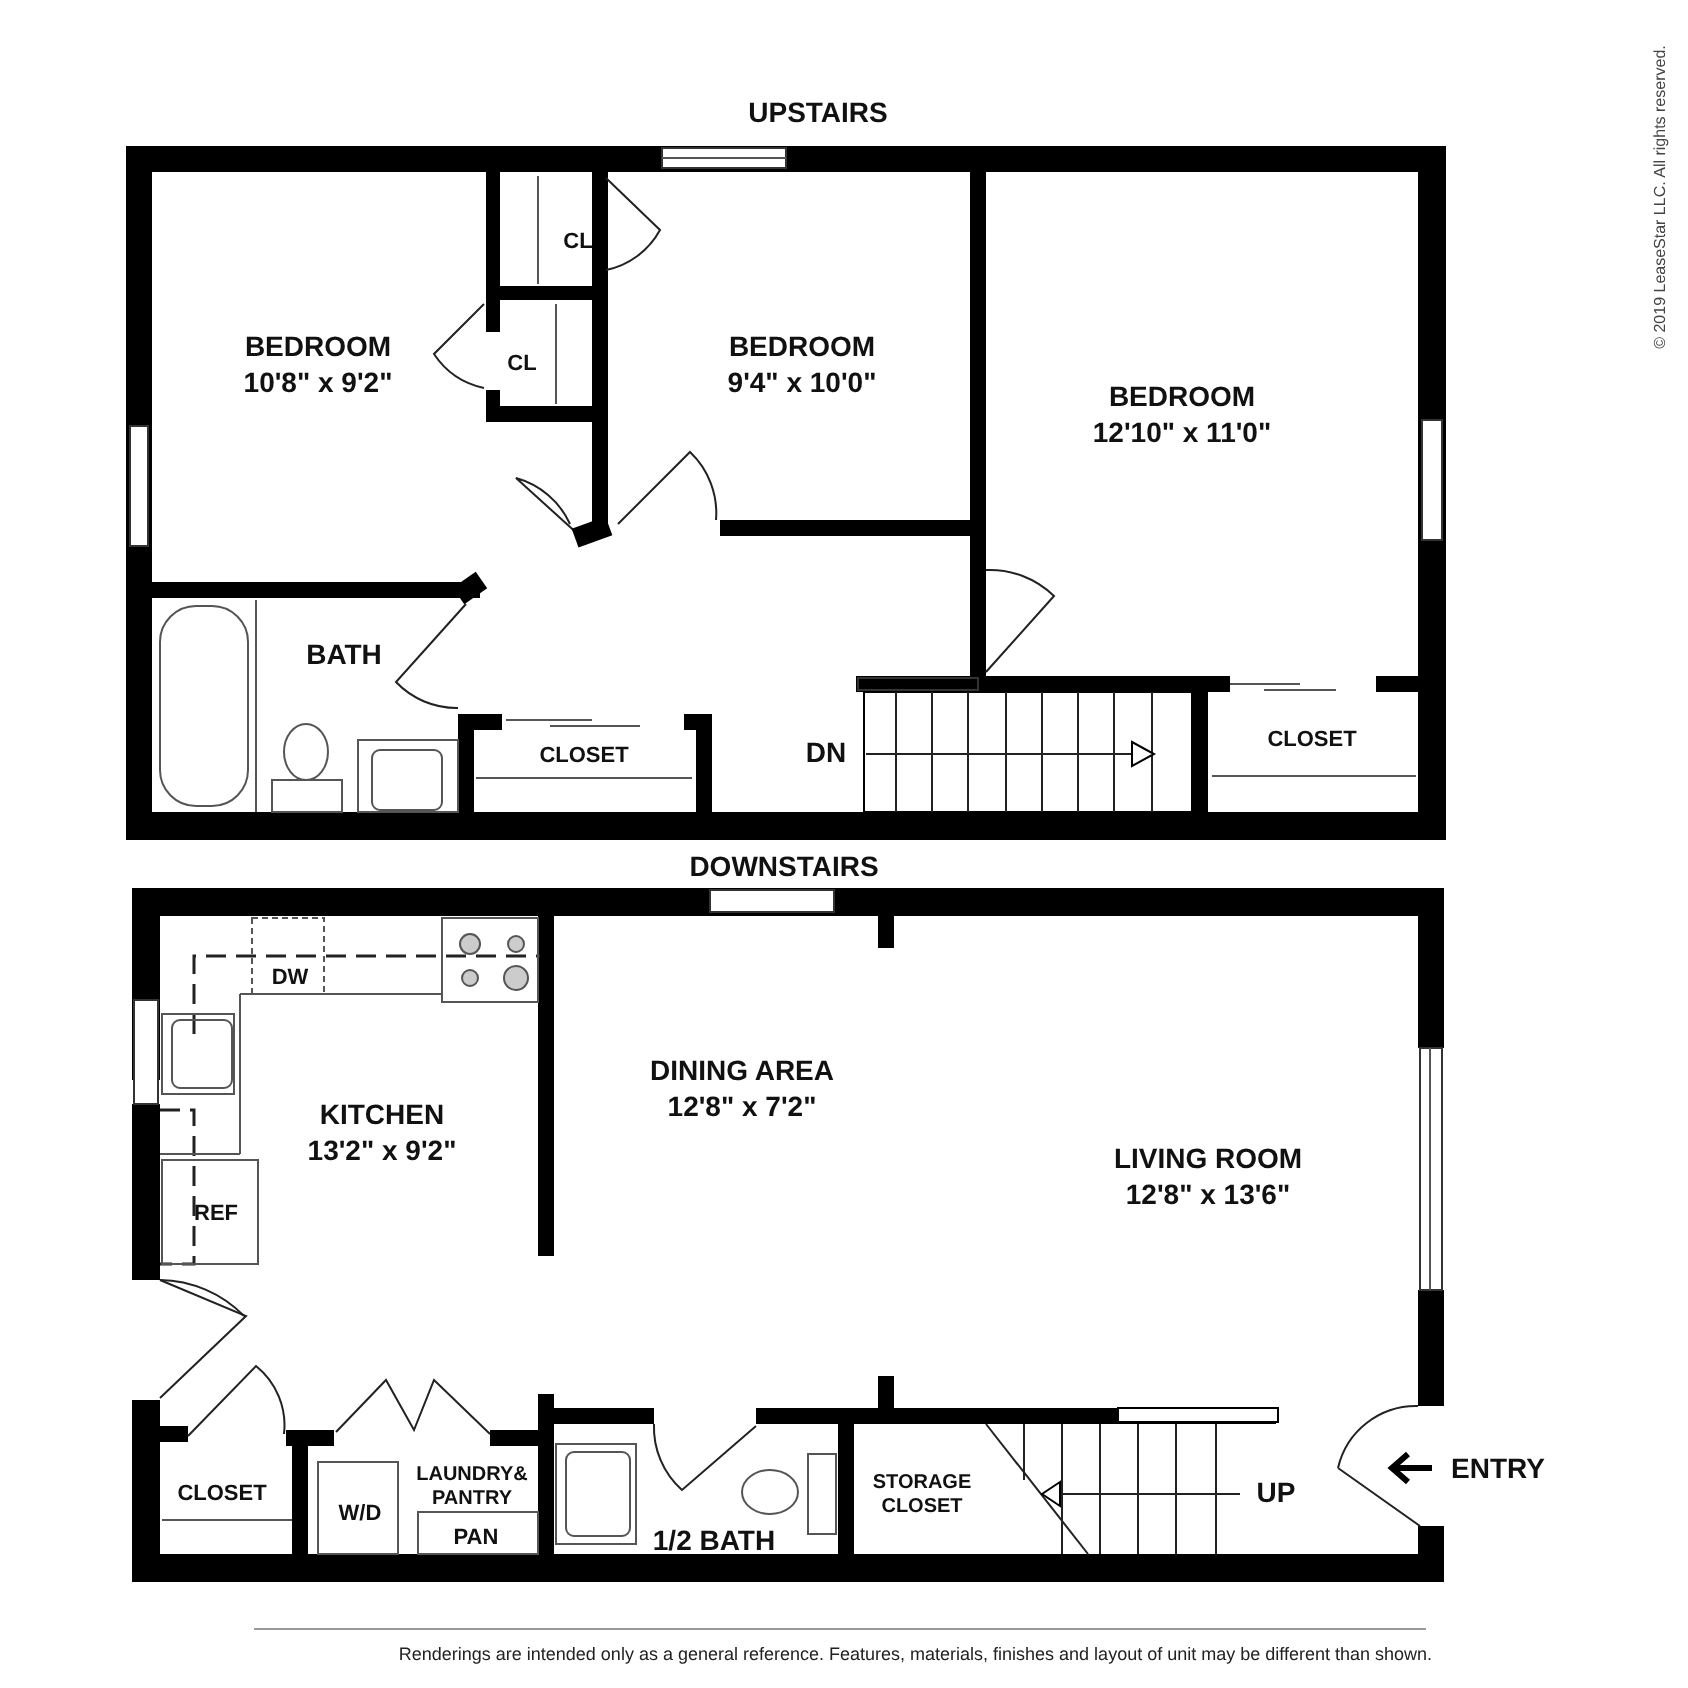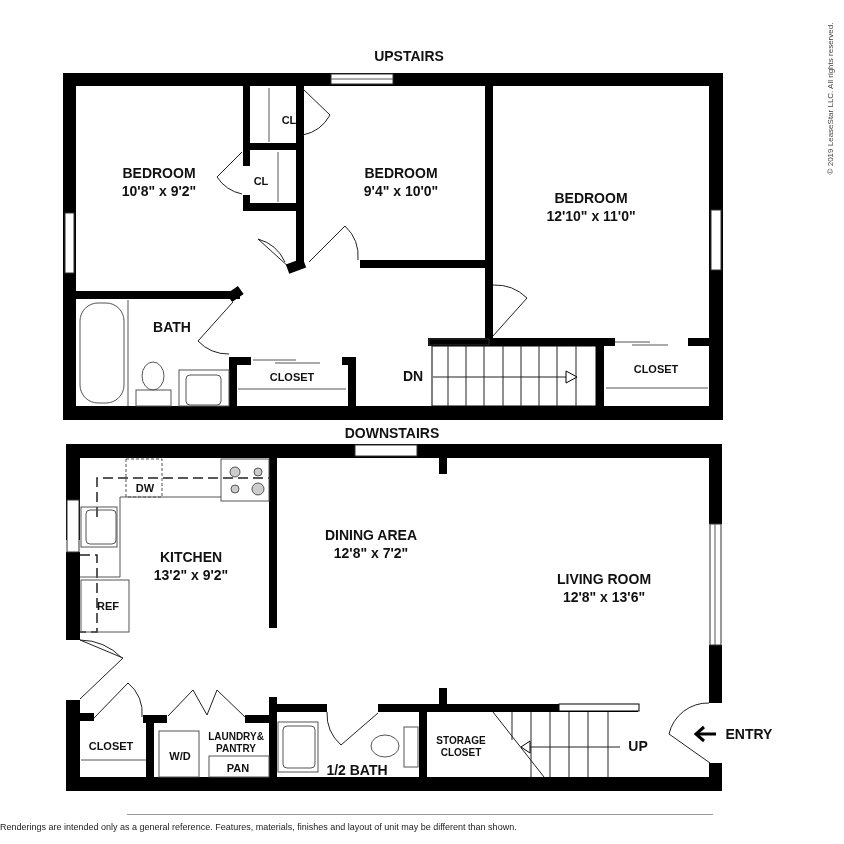--- a/index.html
+++ b/index.html
@@ -4,21 +4,21 @@
 <style>
   html,body{margin:0;padding:0;background:#fff;}
   body{width:844px;height:844px;position:relative;overflow:hidden;font-family:"Liberation Sans",sans-serif;}
   svg{position:absolute;left:0;top:0;}
   .lbl{font-family:"Liberation Sans",sans-serif;font-weight:bold;fill:#111;text-anchor:middle;}
   .wall{fill:#000;}
   .thin{stroke:#555;stroke-width:1;fill:none;}
   .dash{stroke:#222;stroke-width:1.5;fill:none;stroke-dasharray:10 5;}
   .door{stroke:#222;stroke-width:1;fill:none;}
   .win{fill:#fff;stroke:#333;stroke-width:1;}
-  .disclaimer{position:absolute;left:0;width:716px;top:822px;text-align:left;font-size:9px;color:#222;}
+  .disclaimer{position:absolute;left:0;width:716px;top:822px;text-align:right;font-size:9px;color:#222;}
   .copy{position:absolute;left:822px;top:10px;width:14px;height:180px;}
   .copy span{position:absolute;left:-82px;top:84px;width:180px;transform:rotate(-90deg);font-size:8px;color:#444;white-space:nowrap;text-align:center;}
   .rule{position:absolute;left:127px;top:814px;width:586px;height:1px;background:#999;}
 </style>
 </head>
 <body>
 
 <svg width="844" height="844" viewBox="0 0 844 844">
 
   <g>

